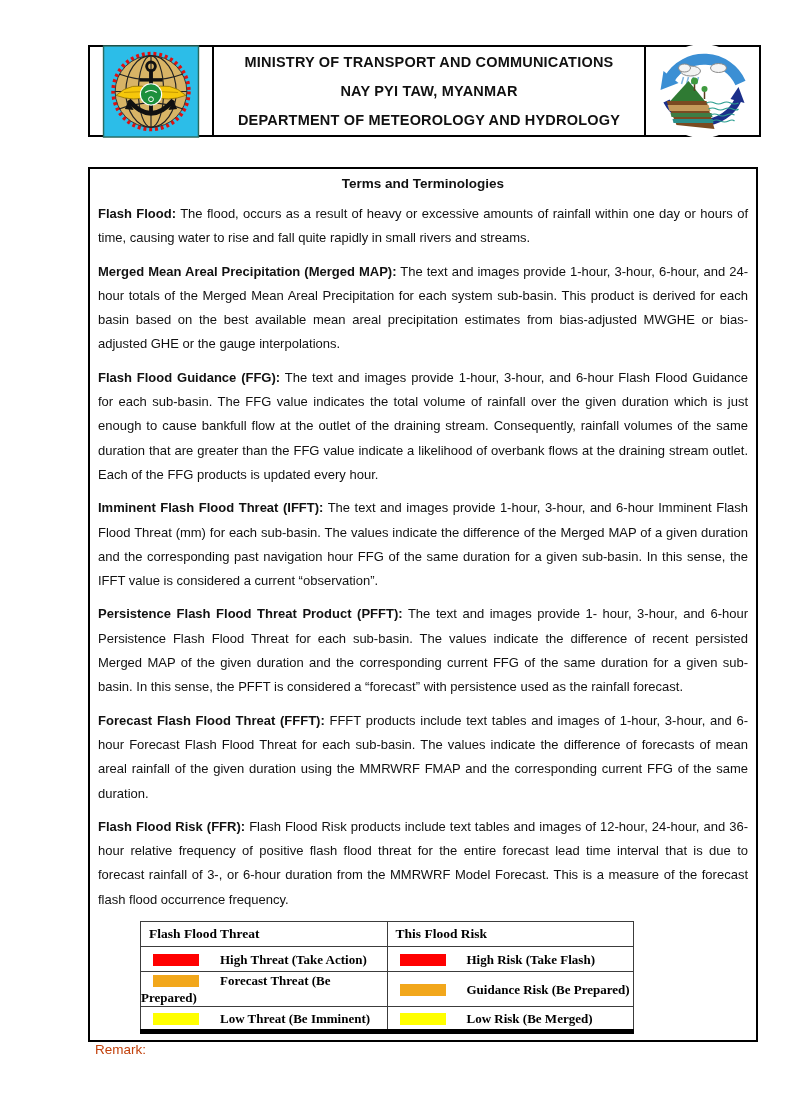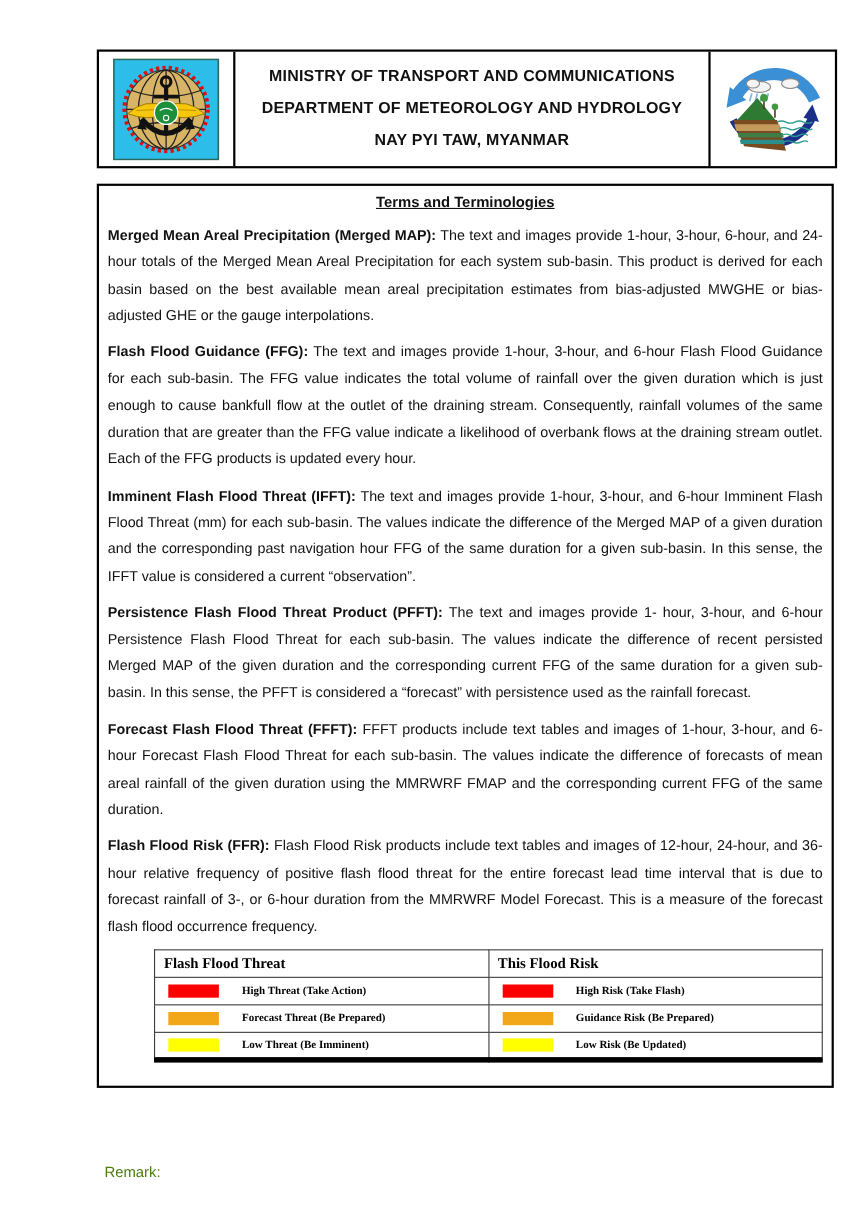--- a/index.html
+++ b/index.html
@@ -8,21 +8,21 @@
     width: 786px; height: 1111px;
     position: relative;
     font-family: "Liberation Sans", sans-serif;
     color: #111;
     overflow: hidden;
   }
 
   
   .header {
     position: absolute; left: 88px; top: 45px;
-    width: 673px; height: 108px;
+    width: 673px; height: 92px;
     border: 2px solid #000;
     display: flex;
   }
   .header .cell { height: 100%; display: flex; align-items: center; justify-content: center; }
   .cell-left  { width: 124px; border-right: 2px solid #000; }
   .cell-mid   { flex: 1; flex-direction: column; }
   .cell-right { width: 115px; border-left: 2px solid #000; }
   .hline {
     font-weight: bold; font-size: 14.5px; line-height: 29px;
     letter-spacing: 0.2px; text-align: center; white-space: nowrap;
@@ -32,43 +32,43 @@
 
   
   .docbox {
     position: absolute; left: 88px; top: 167px;
     width: 670px; min-height: 822px;
     border: 2px solid #000;
     padding: 7px 8px 6px 8px;
   }
   .doc-title {
     text-align: center; font-weight: bold; font-size: 13.5px;
-    text-decoration: underline; margin-bottom: 11px;
+    margin-bottom: 11px;
   }
   .para {
     font-size: 13px; line-height: 24.3px;
     text-align: justify; margin-bottom: 9px;
   }
   .para .term { font-weight: bold; }
 
   
   .legend {
     border-collapse: collapse;
     margin: 4px 0 0 42px;
-    width: 608px;
+    width: 494px;
     font-family: "Liberation Serif", serif;
     table-layout: fixed;
   }
   .legend th, .legend td {
     border: 1px solid #3c3c3c;
     height: 25px; vertical-align: middle;
     font-weight: bold; color: #000;
   }
   .legend th { text-align: left; padding-left: 8px; font-size: 13.5px; }
-  .legend td { font-size: 10px; }
+  .legend td { font-size: 13px; }
   .legend { border-bottom: 5px solid #000; }
   .swatch {
     display: inline-block; width: 46px; height: 12px;
     margin: 0 21px 0 12px; vertical-align: middle;
   }
   .legend td .lbl { vertical-align: middle; }
 
   
   .remark {
     position: absolute; left: 95px; top: 1042px;
@@ -100,22 +100,22 @@
       <path d="M27,57 Q50,84 73,57" fill="none" stroke="#111" stroke-width="5"></path>
       <path d="M27,57 l-4,9 9,1 z" fill="#111"></path>
       <path d="M73,57 l4,9 -9,1 z" fill="#111"></path>
       <circle cx="50" cy="51" r="11" fill="#1c8f3c" stroke="#ffffff" stroke-width="1.2"></circle>
       <path d="M44,49 Q50,45 56,49" fill="none" stroke="#fff" stroke-width="1.2"></path>
       <circle cx="50" cy="56" r="2.5" fill="none" stroke="#fff" stroke-width="1"></circle>
     </svg>
   </div>
   <div class="cell cell-mid">
     <div class="hline">MINISTRY OF TRANSPORT AND COMMUNICATIONS</div>
+    <div class="hline">NAY PYI TAW, MYANMAR</div>
     <div class="hline">DEPARTMENT OF METEOROLOGY AND HYDROLOGY</div>
-    <div class="hline">NAY PYI TAW, MYANMAR</div>
   </div>
   <div class="cell cell-right">
     <svg class="dmh-logo-svg" viewBox="0 0 100 100">
       <circle cx="50" cy="50" r="47" fill="#ffffff"></circle>
 
       <path d="M17,38 A40,40 0 0 1 88,42" fill="none" stroke="#3b8fd4" stroke-width="11"></path>
       <path d="M11,30 L8,49 L26,42 Z" fill="#3b8fd4"></path>
 
       <path d="M14,60 A40,40 0 0 0 86,58" fill="none" stroke="#1b2f8a" stroke-width="7"></path>
       <path d="M92,62 L86,46 L78,58 Z" fill="#1b2f8a"></path>
@@ -150,20 +150,21 @@
         <path d="M58,74 q4,-2 8,0 t8,0 t8,0"></path>
         <path d="M60,80 q4,-2 8,0 t8,0 t6,0"></path>
       </g>
     </svg>
   </div>
 </div>
 
 <div class="docbox">
   <div class="doc-title">Terms and Terminologies</div>
 
+  <p class="para"><span class="term">Flash Flood:</span><span> The flood, occurs as a result of heavy or excessive amounts of rainfall within one day or hours of time, causing water to rise and fall quite rapidly in small rivers and streams.</span></p>
 
   <p class="para"><span class="term">Merged Mean Areal Precipitation (Merged MAP):</span><span> The text and images provide 1-hour, 3-hour, 6-hour, and 24-hour totals of the Merged Mean Areal Precipitation for each system sub-basin. This product is derived for each basin based on the best available mean areal precipitation estimates from bias-adjusted MWGHE or bias-adjusted GHE or the gauge interpolations.</span></p>
 
   <p class="para"><span class="term">Flash Flood Guidance (FFG):</span><span> The text and images provide 1-hour, 3-hour, and 6-hour Flash Flood Guidance for each sub-basin. The FFG value indicates the total volume of rainfall over the given duration which is just enough to cause bankfull flow at the outlet of the draining stream. Consequently, rainfall volumes of the same duration that are greater than the FFG value indicate a likelihood of overbank flows at the draining stream outlet. Each of the FFG products is updated every hour.</span></p>
 
   <p class="para"><span class="term">Imminent Flash Flood Threat (IFFT):</span><span> The text and images provide 1-hour, 3-hour, and 6-hour Imminent Flash Flood Threat (mm) for each sub-basin. The values indicate the difference of the Merged MAP of a given duration and the corresponding past navigation hour FFG of the same duration for a given sub-basin. In this sense, the IFFT value is considered a current “observation”.</span></p>
 
   <p class="para"><span class="term">Persistence Flash Flood Threat Product (PFFT):</span><span> The text and images provide 1- hour, 3-hour, and 6-hour Persistence Flash Flood Threat for each sub-basin. The values indicate the difference of recent persisted Merged MAP of the given duration and the corresponding current FFG of the same duration for a given sub-basin. In this sense, the PFFT is considered a “forecast” with persistence used as the rainfall forecast.</span></p>
 
   <p class="para"><span class="term">Forecast Flash Flood Threat (FFFT):</span><span> FFFT products include text tables and images of 1-hour, 3-hour, and 6-hour Forecast Flash Flood Threat for each sub-basin. The values indicate the difference of forecasts of mean areal rainfall of the given duration using the MMRWRF FMAP and the corresponding current FFG of the same duration.</span></p>
@@ -179,21 +180,21 @@
     <tr>
       <td><span class="swatch" style="background: rgb(255, 0, 0);"></span><span class="lbl">High Threat (Take Action)</span></td>
       <td><span class="swatch" style="background: rgb(255, 0, 0);"></span><span class="lbl">High Risk (Take Flash)</span></td>
     </tr>
     <tr>
       <td><span class="swatch" style="background: rgb(242, 167, 27);"></span><span class="lbl">Forecast Threat (Be Prepared)</span></td>
       <td><span class="swatch" style="background: rgb(242, 167, 27);"></span><span class="lbl">Guidance Risk (Be Prepared)</span></td>
     </tr>
     <tr>
       <td><span class="swatch" style="background: rgb(255, 255, 0);"></span><span class="lbl">Low Threat (Be Imminent)</span></td>
-      <td><span class="swatch" style="background: rgb(255, 255, 0);"></span><span class="lbl">Low Risk (Be Updated)</span></td>
+      <td><span class="swatch" style="background: rgb(255, 255, 0);"></span><span class="lbl">Low Risk (Be Merged)</span></td>
     </tr>
   </tbody>
     </table>
 </div>
 
-<div class="remark" style="color: #4d7c0f; margin-top: 16px;">
+<div class="remark" style="color: #c2410c;">
   <span class="remark-label">Remark:</span>
 </div>
 
 </body></html>

